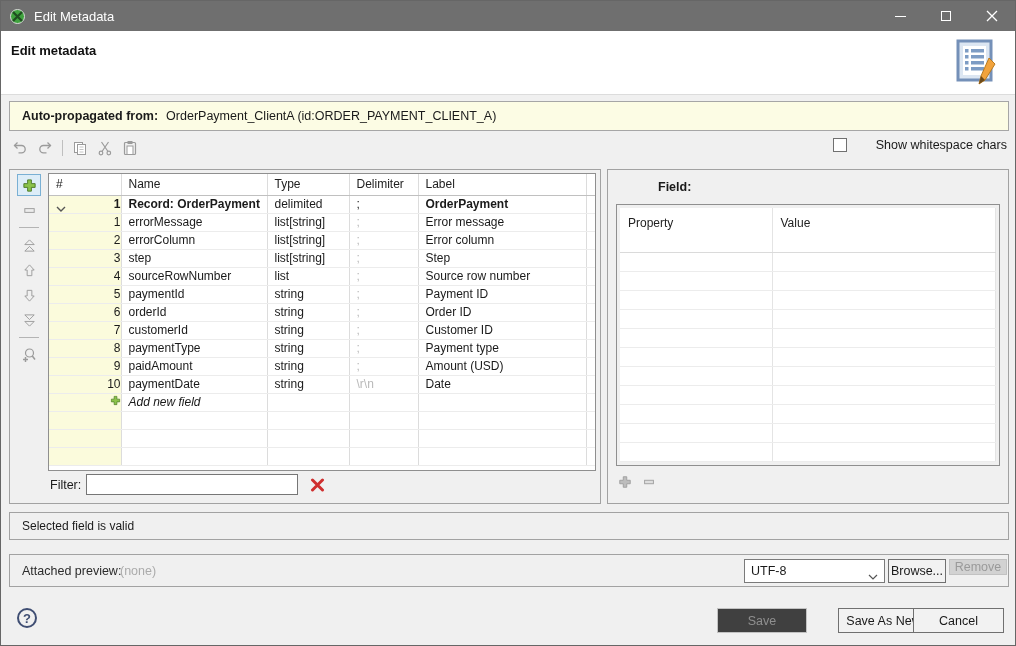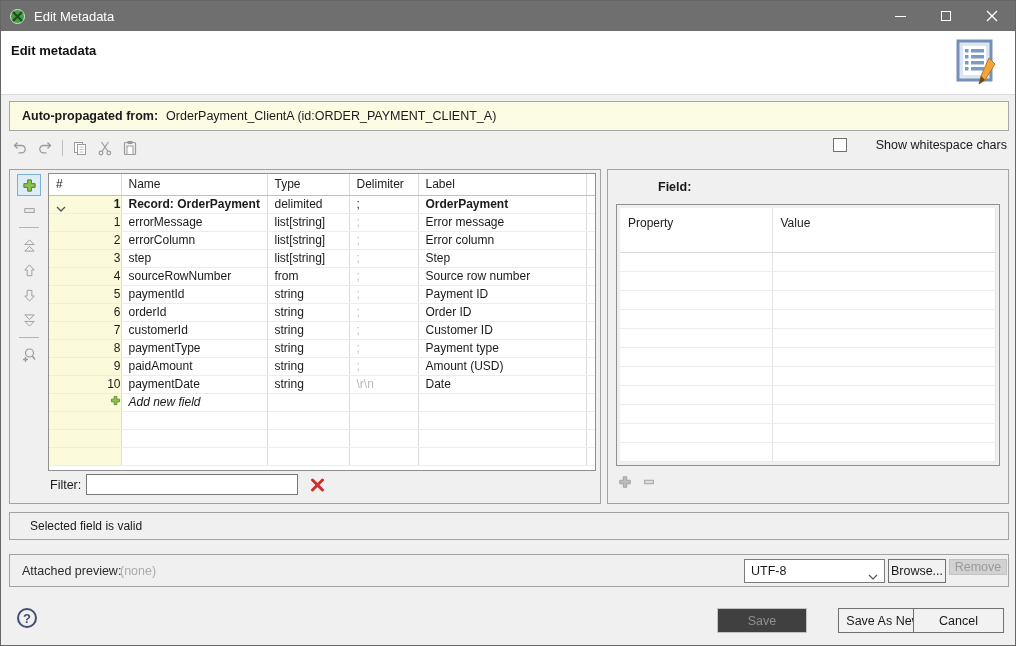--- a/index.html
+++ b/index.html
@@ -61,21 +61,21 @@
   .filter-clear{position:absolute;left:300px;top:4px;width:16px;height:14px;}
   
   .field-label{position:absolute;left:10px;top:10px;font-size:12.5px;font-weight:bold;padding-left:40px;}
   .pv-wrap{position:absolute;left:8px;top:34px;width:384px;height:262px;border:1px solid #8f8f8f;background:#f0f0f0;padding:3px;}
   table.pv{border-collapse:collapse;width:100%;table-layout:fixed;font-size:12px;background:#fff;}
   table.pv th{font-weight:normal;text-align:left;height:44px;vertical-align:top;padding:8px 0 0 8px;border-right:1px solid #e4e4e4;border-bottom:1px solid #dadada;background:#fff;color:#222;}
   table.pv td{height:19px;border-right:1px solid #e4e4e4;border-bottom:1px solid #ececec;}
   .pv-actions{position:absolute;left:10px;top:305px;display:flex;gap:10px;}
   
   .status-box{position:absolute;left:8px;top:511px;width:1000px;height:28px;border:1px solid #a2a2a2;background:#f0f0f0;display:flex;align-items:center;font-size:12px;}
-  .status-box span{margin-left:20px;}
+  .status-box span{margin-left:12px;}
   .preview-box{position:absolute;left:8px;top:553px;width:1000px;height:33px;border:1px solid #a2a2a2;background:#f0f0f0;font-size:12.5px;}
   .preview-box .plabel{position:absolute;left:12px;top:9px;color:#2b2b2b;}
   .preview-box .pnone{position:absolute;left:110px;top:9px;color:#ababab;}
   .combo{position:absolute;left:734px;top:4px;width:141px;height:24px;background:#fff;border:1px solid #7a7a7a;font-size:12.5px;display:flex;align-items:center;padding-left:6px;}
   .combo .chevbox{position:absolute;right:6px;top:9px;}
   .btn{font-family:inherit;font-size:12.5px;display:flex;align-items:center;justify-content:center;}
   .btn-browse{position:absolute;left:878px;top:4px;width:58px;height:24px;background:#f2f2f2;border:1px solid #707070;}
   .btn-remove{position:absolute;left:939px;top:4px;width:58px;height:16px;background:#d2d2d2;border:1px solid #c2c2c2;color:#9a9a9a;}
   
   .footer{position:absolute;left:0;top:586px;width:100%;height:60px;background:#f0f0f0;}
@@ -282,21 +282,21 @@
               <td class="numcell">3</td>
               <td>step</td>
               <td>list[string]</td>
               <td class="muted">;</td>
               <td>Step</td>
               <td class="rest"></td>
             </tr>
             <tr>
               <td class="numcell">4</td>
               <td>sourceRowNumber</td>
-              <td>from</td>
+              <td>list</td>
               <td class="muted">;</td>
               <td>Source row number</td>
               <td class="rest"></td>
             </tr>
             <tr>
               <td class="numcell">5</td>
               <td>paymentId</td>
               <td>string</td>
               <td class="muted">;</td>
               <td>Payment ID</td>

